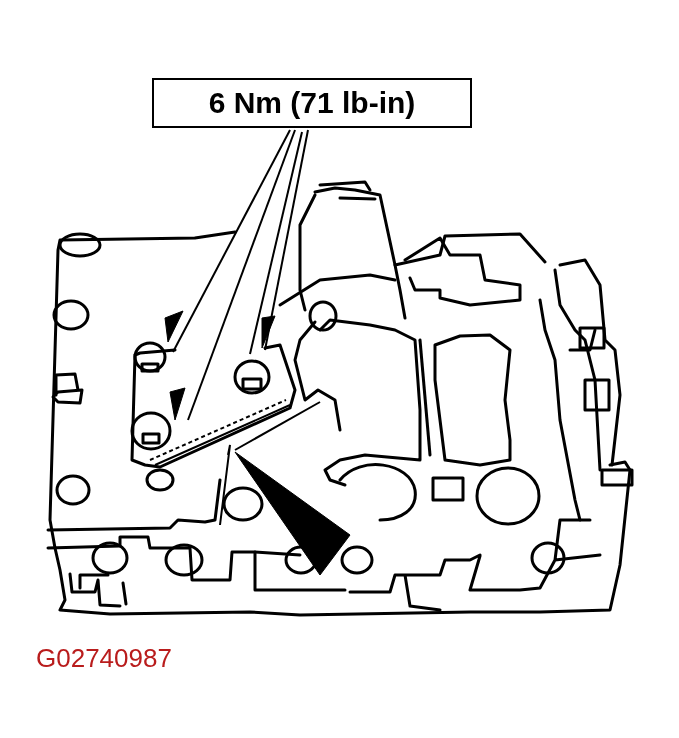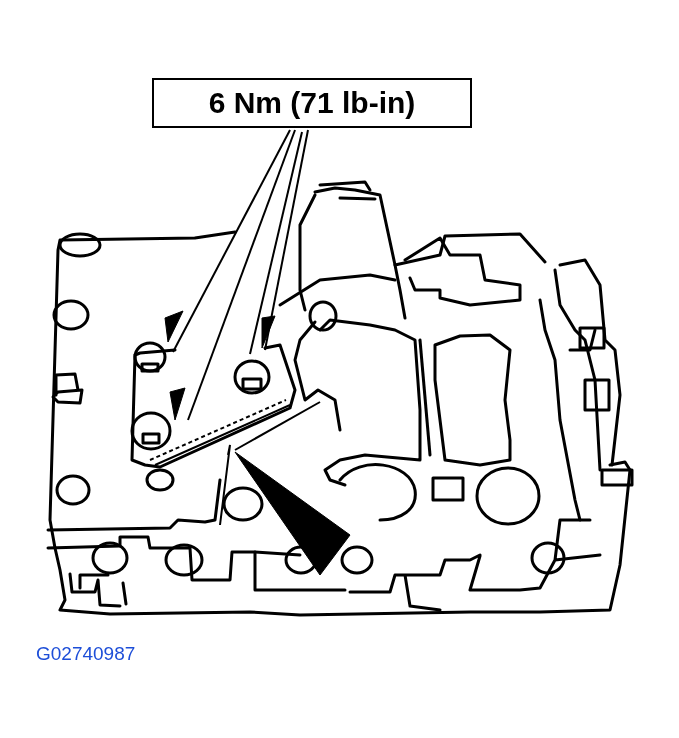--- a/index.html
+++ b/index.html
@@ -7,21 +7,21 @@
          font-family: "Liberation Sans", sans-serif; }
   .figure { position: absolute; left: 0; top: 0; width: 679px; height: 618px; }
   .callout {
     position: absolute; left: 152px; top: 78px; width: 320px; height: 50px;
     border: 2px solid #000; box-sizing: border-box; background: #fff;
     display: flex; align-items: center; justify-content: center;
     font-weight: bold; font-size: 30px; color: #000; letter-spacing: 0px;
   }
   .figure-id {
     position: absolute; left: 36px; top: 643px;
-    font-size: 19px; color: #1d4ed8;
+    font-size: 26px; color: #b91c1c;
   }
   svg .ln { fill: none; stroke: #000; stroke-width: 3; stroke-linejoin: round; stroke-linecap: round; }
   svg .thin { fill: none; stroke: #000; stroke-width: 2; }
   svg .fillb { fill: #000; stroke: #000; }
 </style>
 </head>
 <body>
 
 <div class="figure">
   <svg width="679" height="738" viewBox="0 0 679 738">

